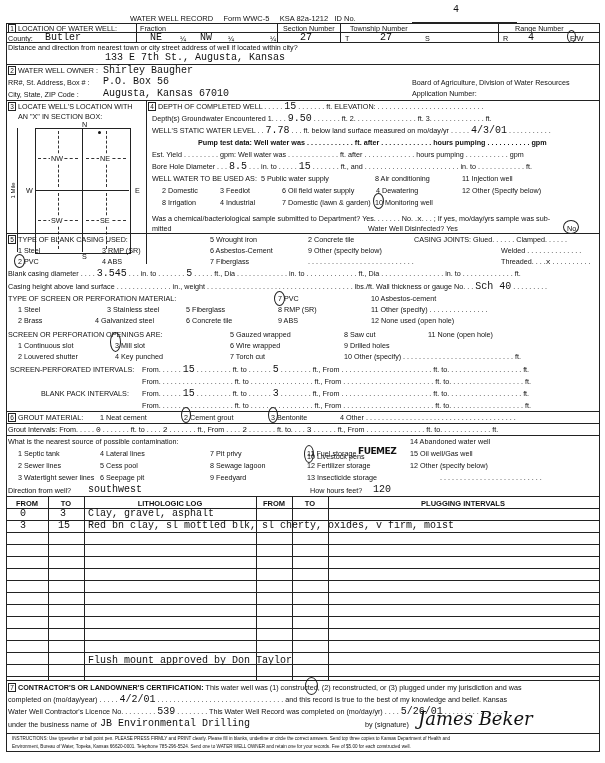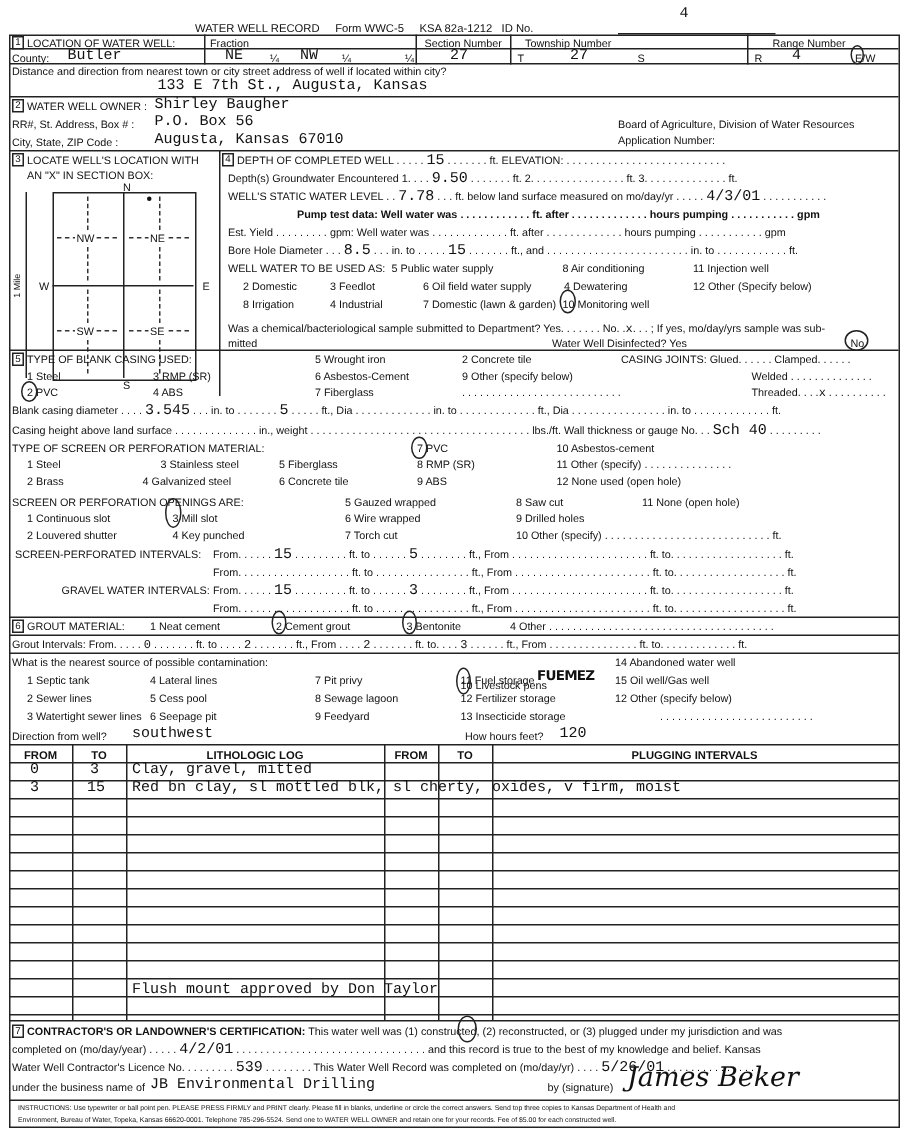--- a/index.html
+++ b/index.html
@@ -170,21 +170,21 @@
 <div class="p s" style="left:230px;top:341px;">6 Wire wrapped</div>
 <div class="p s" style="left:344px;top:341px;">9 Drilled holes</div>
 <div class="p s" style="left:18px;top:352px;">2 Louvered shutter</div>
 <div class="p s" style="left:115px;top:352px;">4 Key punched</div>
 <div class="p s" style="left:230px;top:352px;">7 Torch cut</div>
 <div class="p s" style="left:344px;top:352px;"><span>10 Other (specify)</span> . . . . . . . . . . . . . . . . . . . . . . . . . . . . ft.</div>
 
 <div class="p s" style="left:10px;top:365px;">SCREEN-PERFORATED INTERVALS:</div>
 <div class="p s" style="left:142px;top:365px;"><span>From.</span> . . . . . <span class="t">15</span> . . . . . . . . . <span>ft. to</span> . . . . . . <span class="t">5</span> . . . . . . . . <span>ft., From</span> . . . . . . . . . . . . . . . . . . . . . . . <span>ft. to.</span> . . . . . . . . . . . . . . . . . . <span>ft.</span></div>
 <div class="p s" style="left:142px;top:377px;"><span>From.</span> . . . . . . . . . . . . . . . . . . <span>ft. to</span> . . . . . . . . . . . . . . . . <span>ft., From</span> . . . . . . . . . . . . . . . . . . . . . . . <span>ft. to.</span> . . . . . . . . . . . . . . . . . . <span>ft.</span></div>
-<div class="p s" style="left:41px;top:389px;">GRAVEL WATER INTERVALS:</div>
+<div class="p s" style="left:41px;top:389px;">BLANK PACK INTERVALS:</div>
 <div class="p s" style="left:142px;top:389px;"><span>From.</span> . . . . . <span class="t">15</span> . . . . . . . . . <span>ft. to</span> . . . . . . <span class="t">3</span> . . . . . . . . <span>ft., From</span> . . . . . . . . . . . . . . . . . . . . . . . <span>ft. to.</span> . . . . . . . . . . . . . . . . . . <span>ft.</span></div>
 <div class="p s" style="left:142px;top:401px;"><span>From.</span> . . . . . . . . . . . . . . . . . . <span>ft. to</span> . . . . . . . . . . . . . . . . <span>ft., From</span> . . . . . . . . . . . . . . . . . . . . . . . <span>ft. to.</span> . . . . . . . . . . . . . . . . . . <span>ft.</span></div>
 
 <div class="hl" style="left:6px;top:411px;width:593px;"></div>
 <div class="p s" style="left:8px;top:413px;"><span class="num">6</span><span>GROUT MATERIAL:</span></div>
 <div class="p s" style="left:100px;top:413px;">1 Neat cement</div>
 <div class="p s" style="left:184px;top:413px;">2 Cement grout</div>
 <div class="circ" style="left:181px;top:407px;width:8px;height:14px;"></div>
 <div class="p s" style="left:271px;top:413px;">3 Bentonite</div>
 <div class="circ" style="left:268px;top:407px;width:8px;height:14px;"></div>
@@ -243,21 +243,21 @@
 <div class="hdr" style="left:6px;top:499px;width:42px;">FROM</div>
 <div class="hdr" style="left:48px;top:499px;width:36px;">TO</div>
 <div class="hdr" style="left:84px;top:499px;width:172px;">LITHOLOGIC LOG</div>
 <div class="hdr" style="left:256px;top:499px;width:36px;">FROM</div>
 <div class="hdr" style="left:292px;top:499px;width:36px;">TO</div>
 <div class="hdr" style="left:328px;top:499px;width:270px;">PLUGGING INTERVALS</div>
 
 <div>
   <div class="tbl-cell" style="left:20px;top:508px;">0</div>
   <div class="tbl-cell" style="left:60px;top:508px;">3</div>
-  <div class="tbl-cell" style="left:88px;top:508px;">Clay, gravel, mitted</div>
+  <div class="tbl-cell" style="left:88px;top:508px;">Clay, gravel, asphalt</div>
 </div>
 <div>
   <div class="tbl-cell" style="left:20px;top:520px;">3</div>
   <div class="tbl-cell" style="left:58px;top:520px;">15</div>
   <div class="tbl-cell" style="left:88px;top:520px;background:transparent;">Red bn clay, sl mottled blk, sl cherty, oxides, v firm, moist</div>
 </div>
 <div class="tbl-cell" style="left:88px;top:655px;">Flush mount approved by Don Taylor</div>
 
 <div class="hl" style="left:6px;top:680px;width:593px;"></div>
 <div class="p s" style="left:8px;top:683px;"><span class="num">7</span><span style="font-weight:bold">CONTRACTOR'S OR LANDOWNER'S CERTIFICATION:</span> <span>This water well was (1) constructed, (2) reconstructed, or (3) plugged under my jurisdiction and was</span></div>

